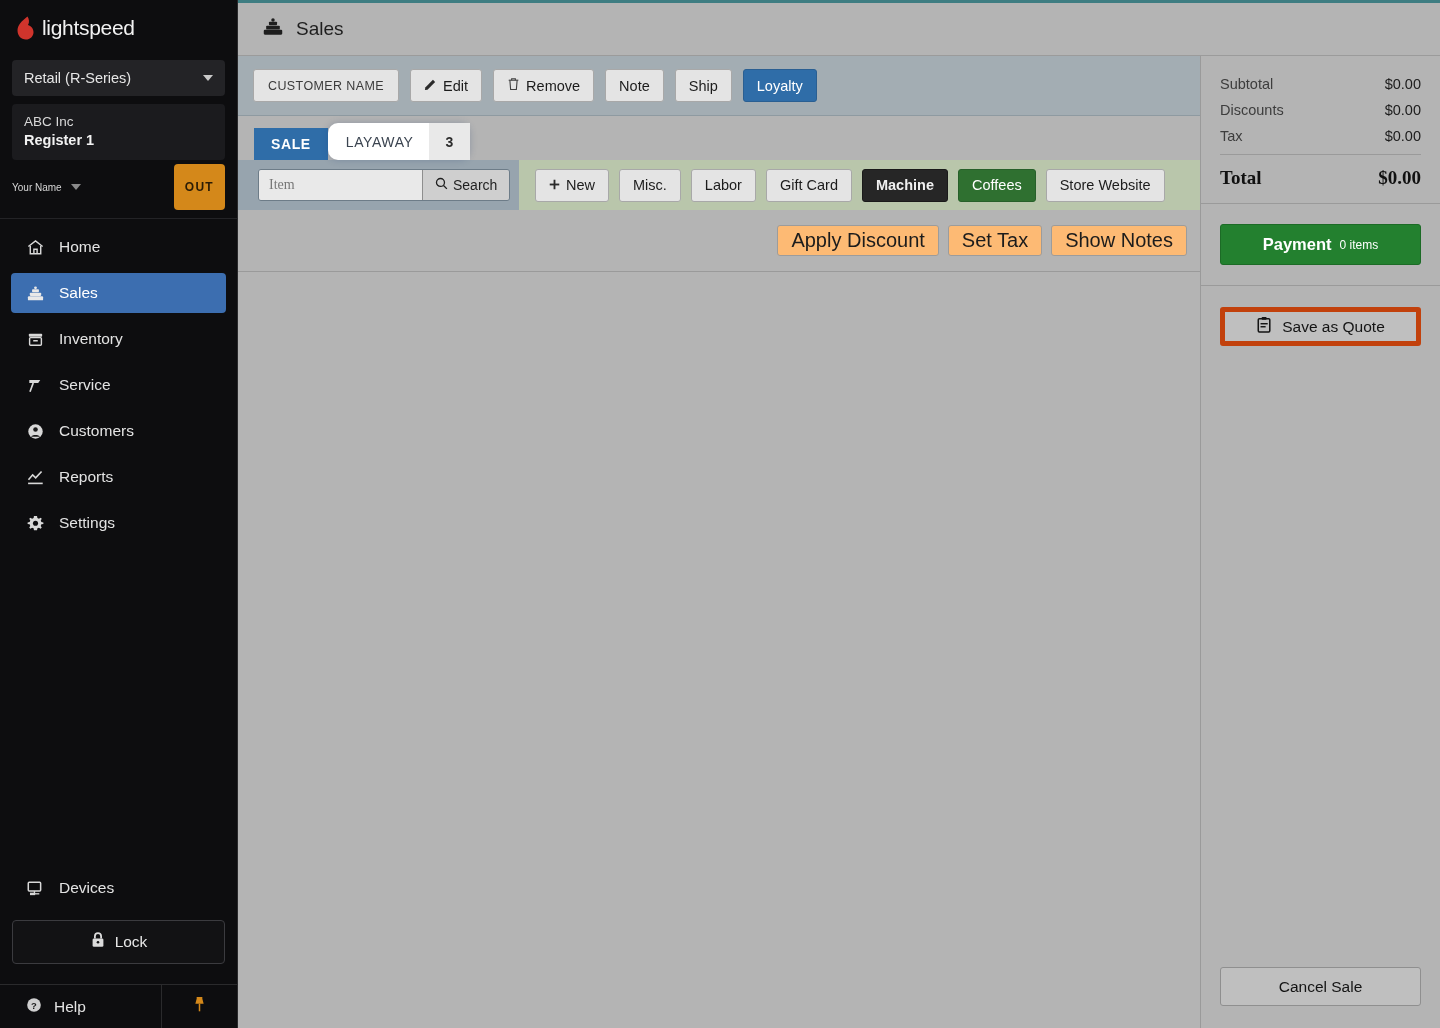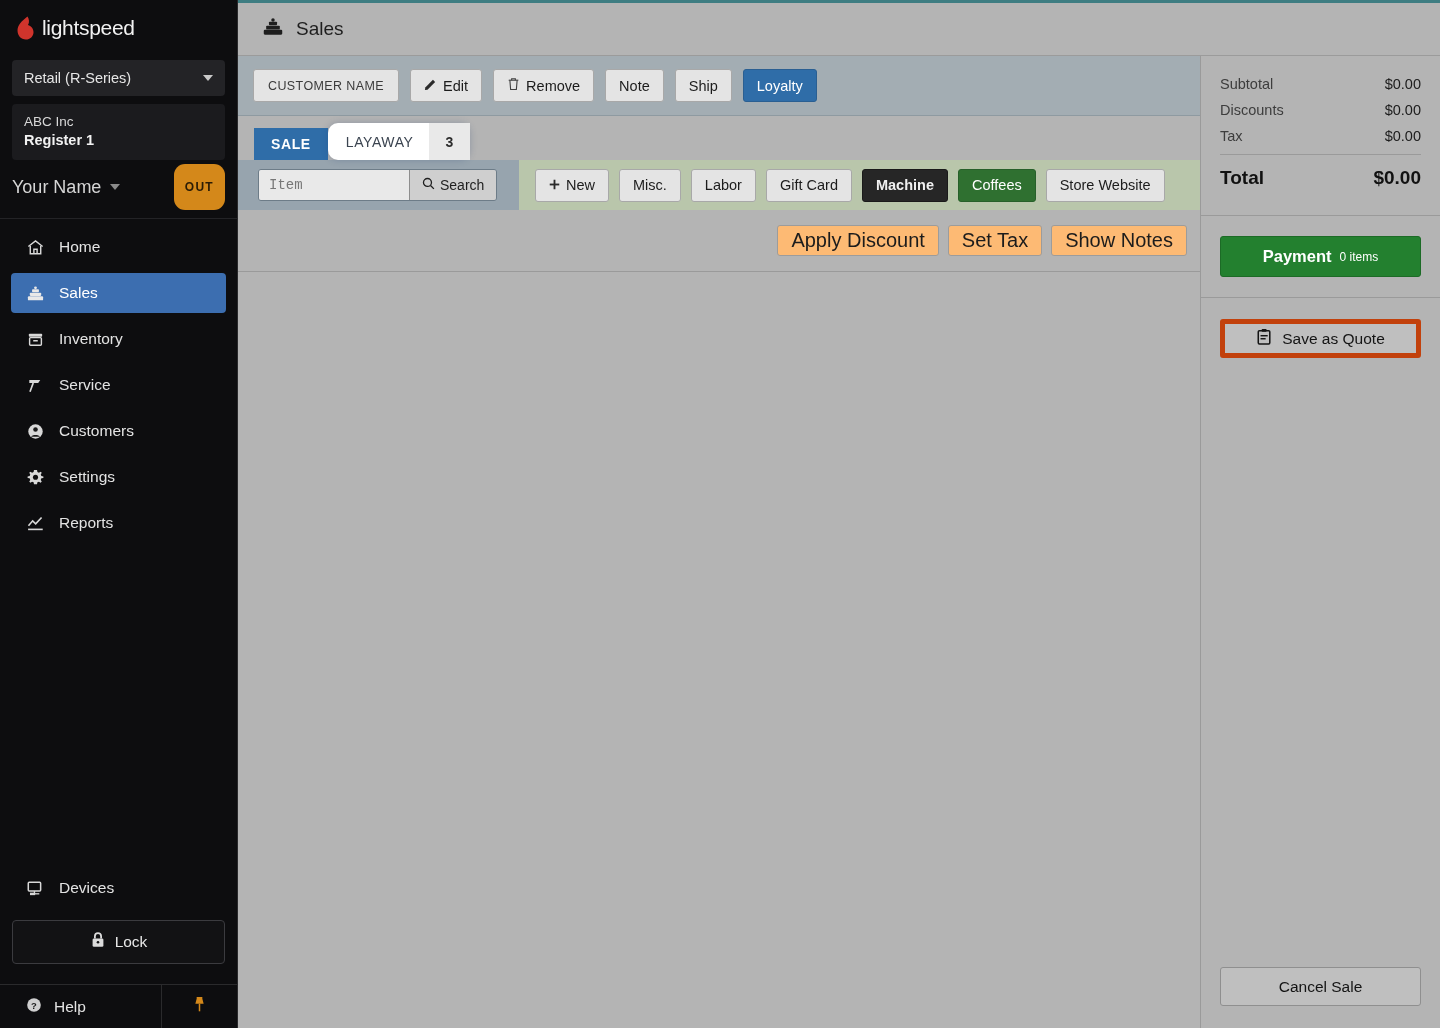--- a/index.html
+++ b/index.html
@@ -34,26 +34,26 @@
     padding: 9px 12px 10px 12px;
   }
   .store-name { color: #d9d9d9; font-size: 13.5px; line-height: 18px; }
   .store-reg { color: #f2f2f2; font-size: 14.5px; font-weight: bold; line-height: 19px; }
 
   .userrow {
     margin: 8px 12px 0 12px; height: 38px; display: flex; align-items: center;
     justify-content: space-between;
   }
   .userleft { display: flex; align-items: center; gap: 9px; cursor: pointer; }
-  .username { color: #d6d6d6; font-size: 18px; }
+  .username { color: #d6d6d6; font-size: 10px; }
   .caret-sm { width: 0; height: 0; border-left: 5px solid transparent;
     border-right: 5px solid transparent; border-top: 6px solid #8a8a8a; }
   .outbadge {
     background: #d4881a; color: #2a1c06; font-size: 12px; font-weight: bold;
-    letter-spacing: 1.3px; padding: 16px 11px; border-radius: 11px; cursor: pointer;
+    letter-spacing: 1.3px; padding: 16px 11px; border-radius: 4px; cursor: pointer;
   }
 
   .navsep { height: 1px; background: #232326; margin: 12px 0 8px 0; }
 
   .navlist { padding: 0 11px; }
   .navitem {
     height: 40px; display: flex; align-items: center; gap: 14px;
     padding: 0 14px; border-radius: 4px; color: #e3e3e3; font-size: 15.5px;
     cursor: pointer; margin-bottom: 6px;
   }
@@ -138,23 +138,23 @@
 
   
   .itemrow { height: 50px; display: flex; align-items: center; }
   .searchzone {
     width: 281px; height: 100%; background: #97a4ae; display: flex; align-items: center;
     padding-left: 20px; flex: 0 0 281px;
   }
   .searchwrap { display: flex; height: 32px; border: 1px solid #6d7c88;
     border-radius: 3px; overflow: hidden; }
   .item-input {
-    width: 150px; border: none; outline: none; background: #e9e9e9;
+    width: 163px; border: none; outline: none; background: #e9e9e9;
     font-size: 14px; padding: 0 10px; color: #2a2a2a;
-    font-family: Liberation Mono, monospace;
+    font-family: Liberation Serif, serif;
   }
   .item-input::placeholder { color: #777; }
   .searchbtn {
     background: #cfcfcf; border: none; border-left: 1px solid #8e8e8e;
     display: flex; align-items: center; gap: 5px; padding: 0 12px;
     font-size: 14px; color: #1f1f1f; cursor: pointer;
     font-family: "Liberation Sans", sans-serif;
   }
   .quickzone {
     flex: 1 1 auto; height: 100%; background: #b9c6ab; display: flex;
@@ -184,21 +184,21 @@
   
   .right-col {
     width: 239px; flex: 0 0 239px; background: #b4b4b4; display: flex;
     flex-direction: column;
   }
   .totals { padding: 20px 19px 14px 19px; border-bottom: 1px solid #9a9a9a; }
   .trow { display: flex; justify-content: space-between; font-size: 14.5px;
     color: #3d3d3d; margin-bottom: 10px; }
   .trow .tval { color: #1c1c1c; }
   .thr { height: 1px; background: #9a9a9a; margin: 8px 0 12px 0; }
-  .trow.grand { font-size: 19px; font-weight: bold; color: #111; margin-bottom: 12px; }
+  .trow.grand { font-size: 19px; font-weight: bold; color: #111; margin-bottom: 0; font-family: Liberation Serif, serif; }
 
   .paywrap { padding: 20px 19px 20px 19px; border-bottom: 1px solid #9a9a9a; }
   .paybtn {
     width: 100%; height: 41px; background: #23802f; border: 1px solid #1c6b26;
     border-radius: 3px; color: #fff; display: flex; align-items: center;
     justify-content: center; gap: 8px; cursor: pointer;
   }
   .paybtn .plabel { font-size: 16.5px; font-weight: bold; }
   .paybtn .pitems { font-size: 12px; }
 
@@ -304,36 +304,36 @@
             <circle cx="10" cy="10" r="7.6" fill="#d8d8d8"></circle>
             <circle cx="10" cy="7.8" r="2.4" fill="#1a1a1a"></circle>
             <path d="M5.4 15.6 C6.2 12.9 13.8 12.9 14.6 15.6 Z" fill="#1a1a1a"></path>
           </svg>
         </span>
         <span>Customers</span>
       </div>
 
       <div class="navitem">
         <span class="navicon">
+          <svg width="19" height="19" viewBox="0 0 20 20" fill="none" stroke="#d8d8d8" stroke-width="1.7">
+            <path d="M2.6 12.4 L7 7.2 L10.2 10.4 L16.4 3.6"></path>
+            <path d="M2.2 16.2 H17.6"></path>
+          </svg>
+        </span>
+        <span>Reports</span>
+      </div>
+
+      <div class="navitem">
+        <span class="navicon">
           <svg width="19" height="19" viewBox="0 0 20 20">
             <path d="M10 2.2 L11.6 2.2 L12 4.3 L13.6 5 L15.4 3.9 L16.6 5.1 L15.5 6.9 L16.2 8.5 L18.3 8.9 L18.3 10.5 L16.2 10.9 L15.5 12.5 L16.6 14.3 L15.4 15.5 L13.6 14.4 L12 15.1 L11.6 17.2 L10 17.2 L8.4 17.2 L8 15.1 L6.4 14.4 L4.6 15.5 L3.4 14.3 L4.5 12.5 L3.8 10.9 L1.7 10.5 L1.7 8.9 L3.8 8.5 L4.5 6.9 L3.4 5.1 L4.6 3.9 L6.4 5 L8 4.3 L8.4 2.2 Z" fill="#d8d8d8"></path>
             <circle cx="10" cy="9.7" r="2.7" fill="#0d0d0f"></circle>
           </svg>
         </span>
         <span>Settings</span>
-      </div>
-
-      <div class="navitem">
-        <span class="navicon">
-          <svg width="19" height="19" viewBox="0 0 20 20" fill="none" stroke="#d8d8d8" stroke-width="1.7">
-            <path d="M2.6 12.4 L7 7.2 L10.2 10.4 L16.4 3.6"></path>
-            <path d="M2.2 16.2 H17.6"></path>
-          </svg>
-        </span>
-        <span>Reports</span>
       </div>
 
     </div>
 
     <div class="spacer"></div>
 
     <div class="devrow">
       <span class="navicon">
         <svg width="19" height="19" viewBox="0 0 20 20">
           <rect x="2.4" y="3.4" width="13" height="9.2" rx="1" fill="none" stroke="#d8d8d8" stroke-width="1.6"></rect>

